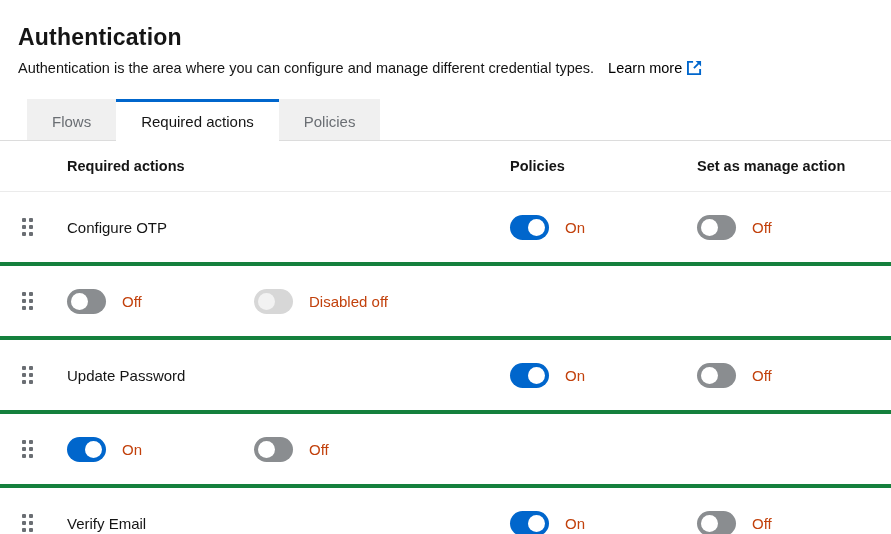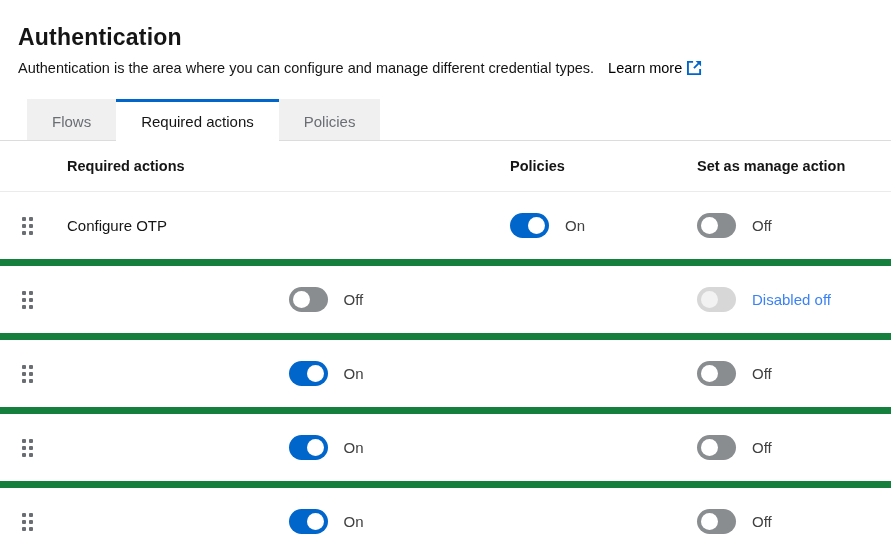--- a/index.html
+++ b/index.html
@@ -43,21 +43,21 @@
 
   
   .actions-table { width: 100%; }
   .table-header {
     display: flex; align-items: center; height: 51px;
     border-bottom: 1px solid #ebebeb;
     font-weight: 700; font-size: 14.5px; color: #151515;
   }
   .table-row {
     display: flex; align-items: center; height: 74px;
-    border-bottom: 7px solid #15803d; font-size: 15px; justify-content: space-between;
+    border-bottom: 4px solid #15803d; font-size: 15px;
   }
   .cell-grip  { width: 67px; padding-left: 22px; display: flex; align-items: center; }
   .cell-name  { flex: 1; }
   .cell-enabled { width: 187px; display: flex; align-items: center; }
   .cell-default { width: 194px; display: flex; align-items: center; }
 
   
   .grip {
     display: grid; grid-template-columns: 4px 4px; grid-auto-rows: 4px;
     column-gap: 3px; row-gap: 3px; cursor: grab;
@@ -71,22 +71,22 @@
     background: #8a8d90; cursor: pointer;
   }
   .switch .knob {
     position: absolute; top: 4px; left: 4px;
     width: 17px; height: 17px; border-radius: 50%; background: #ffffff;
   }
   .switch.on { background: #0066CC; }
   .switch.on .knob { left: auto; right: 4px; }
   .switch.disabled { background: #d7d7d7; cursor: default; }
   .switch.disabled .knob { background: #f2f2f2; }
-  .switch-label { margin-left: 16px; font-size: 15px; color: #404040; }
-  .switch-label.muted { color: #3b82f6; }
+  .switch-label { margin-left: 16px; font-size: 15px; color: #c2410c; }
+  .switch-label.muted { color: #c2410c; }
 </style>
 </head>
 <body>
 
 <div class="page-header">
   <h1 class="page-title">Authentication</h1>
   <p class="page-subtitle">
     <span>Authentication is the area where you can configure and manage different credential types.</span>
     <a class="learn-more-link" href="#">
       <span>Learn more</span>
@@ -167,68 +167,70 @@
     <span class="cell-grip">
       <span class="grip">
         <i></i>
             <i></i>
             <i></i>
             <i></i>
             <i></i>
             <i></i>
       </span>
     </span>
-    <span class="cell-enabled">
-      <span class="switch sw-enabled on">
-            <span class="knob"></span>
-          </span>
-      <span class="switch-label lbl-enabled">On</span>
-    </span>
-    <span class="cell-default">
-      <span class="switch sw-default">
-            <span class="knob"></span>
-          </span>
-      <span class="switch-label lbl-default">Off</span>
-    </span>
-  </div>
-      <div class="table-row">
-    <span class="cell-grip">
-      <span class="grip">
-        <i></i>
-            <i></i>
-            <i></i>
-            <i></i>
-            <i></i>
-            <i></i>
-      </span>
-    </span>
-    <span class="cell-enabled">
-      <span class="switch sw-enabled on">
-            <span class="knob"></span>
-          </span>
-      <span class="switch-label lbl-enabled">On</span>
-    </span>
-    <span class="cell-default">
-      <span class="switch sw-default">
-            <span class="knob"></span>
-          </span>
-      <span class="switch-label lbl-default">Off</span>
-    </span>
-  </div>
-      <div class="table-row">
-    <span class="cell-grip">
-      <span class="grip">
-        <i></i>
-            <i></i>
-            <i></i>
-            <i></i>
-            <i></i>
-            <i></i>
-      </span>
-    </span>
+    <span class="cell-name">Update Password</span>
+    <span class="cell-enabled">
+      <span class="switch sw-enabled on">
+            <span class="knob"></span>
+          </span>
+      <span class="switch-label lbl-enabled">On</span>
+    </span>
+    <span class="cell-default">
+      <span class="switch sw-default">
+            <span class="knob"></span>
+          </span>
+      <span class="switch-label lbl-default">Off</span>
+    </span>
+  </div>
+      <div class="table-row">
+    <span class="cell-grip">
+      <span class="grip">
+        <i></i>
+            <i></i>
+            <i></i>
+            <i></i>
+            <i></i>
+            <i></i>
+      </span>
+    </span>
+    <span class="cell-enabled">
+      <span class="switch sw-enabled on">
+            <span class="knob"></span>
+          </span>
+      <span class="switch-label lbl-enabled">On</span>
+    </span>
+    <span class="cell-default">
+      <span class="switch sw-default">
+            <span class="knob"></span>
+          </span>
+      <span class="switch-label lbl-default">Off</span>
+    </span>
+  </div>
+      <div class="table-row">
+    <span class="cell-grip">
+      <span class="grip">
+        <i></i>
+            <i></i>
+            <i></i>
+            <i></i>
+            <i></i>
+            <i></i>
+      </span>
+    </span>
+    <span class="cell-name">Verify Email</span>
     <span class="cell-enabled">
       <span class="switch sw-enabled on">
             <span class="knob"></span>
           </span>
       <span class="switch-label lbl-enabled">On</span>
     </span>
     <span class="cell-default">
       <span class="switch sw-default">
             <span class="knob"></span>
           </span>

